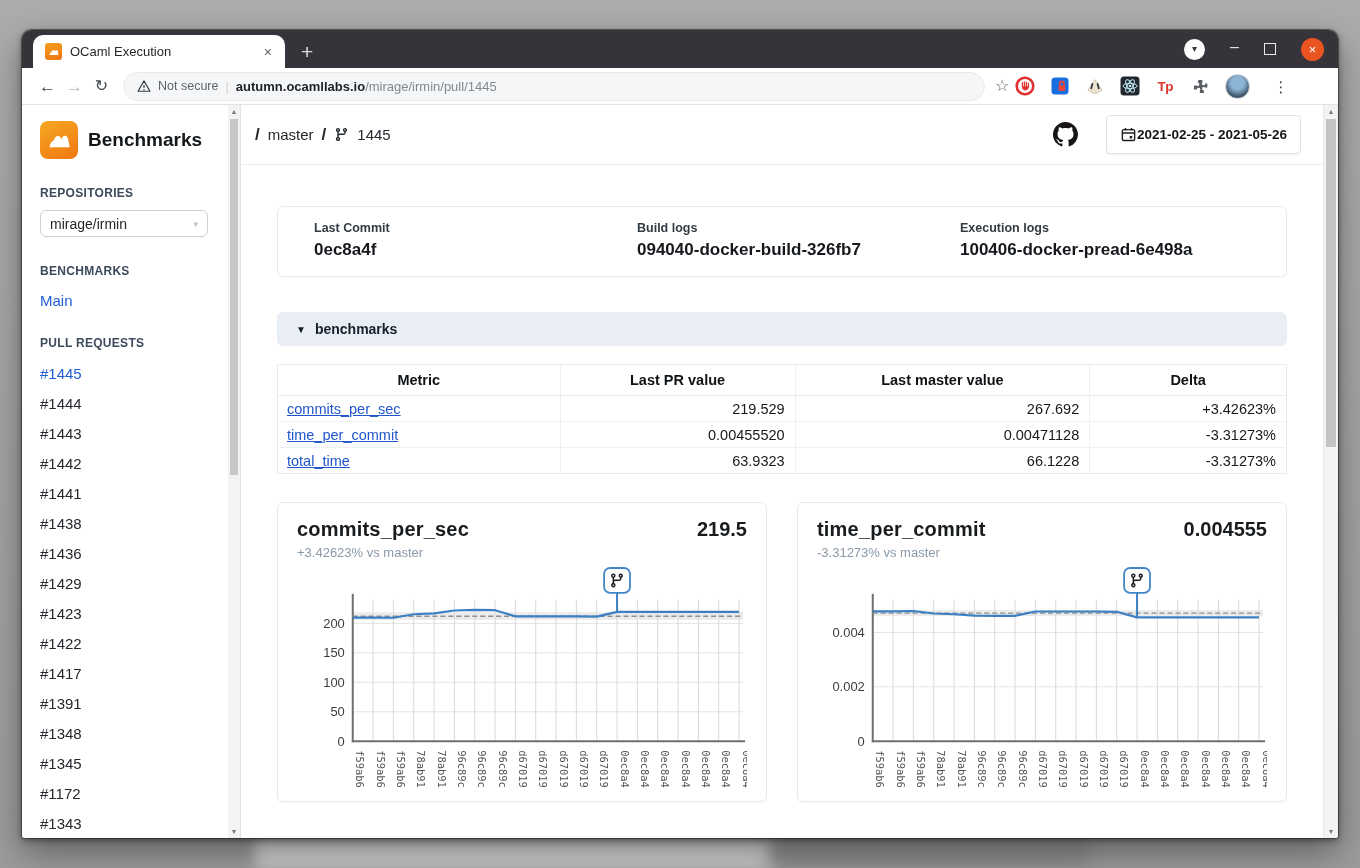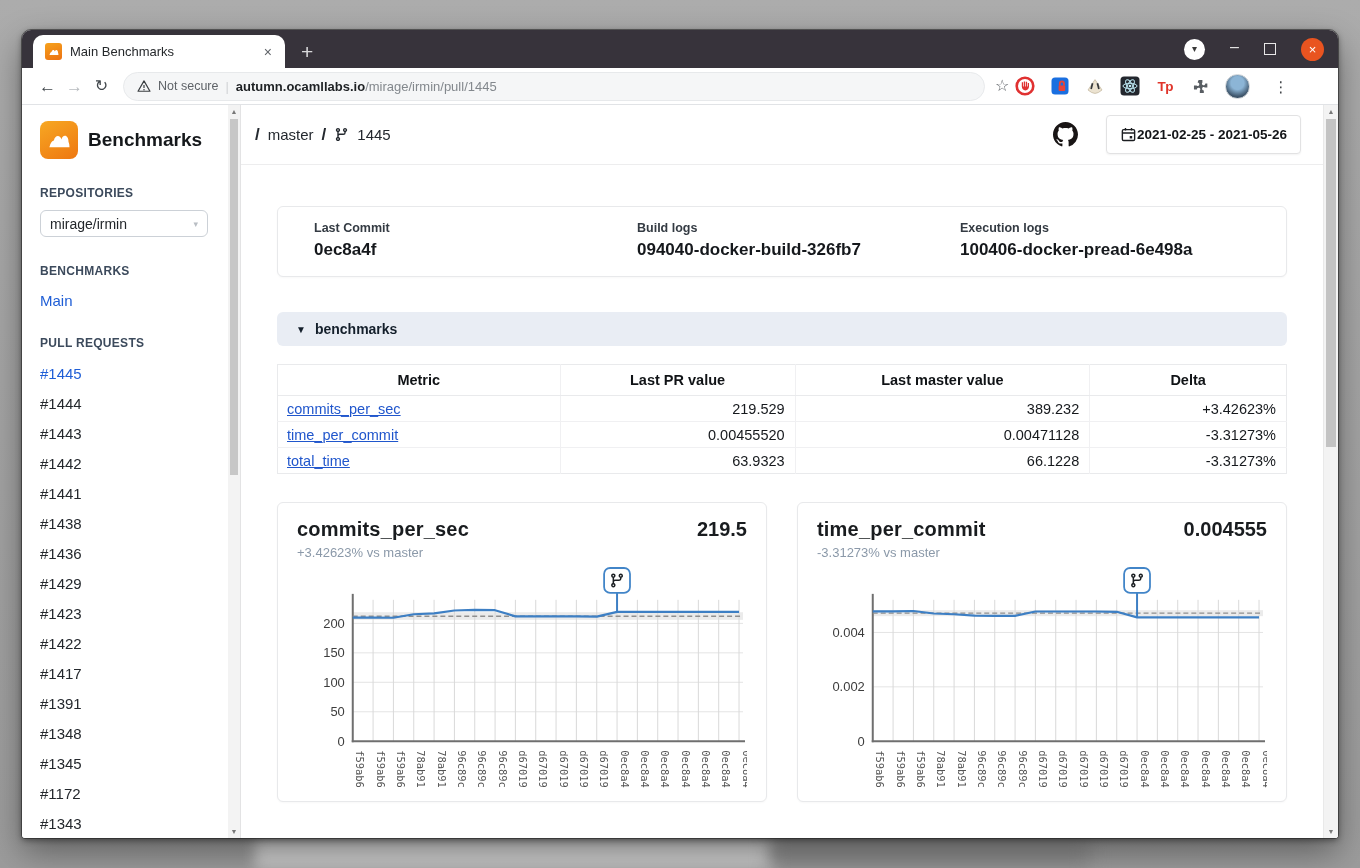--- a/index.html
+++ b/index.html
@@ -114,21 +114,21 @@
 
 <div class="window">
 
   <div class="titlebar">
     <div class="tab">
       <span class="tab-favicon">
         <svg width="12" height="12" viewBox="0 0 24 24">
             <path d="M3 18c1-4 2.5-6 4-6 .5-2.5 2-4 3.5-4s2.8 1.2 3.3 3c.4-2 1.6-3.2 3-3.2 1.9 0 3.2 2.2 3.2 5.2.6 1.4.9 3.1.9 5H3z" fill="#fff"></path>
           </svg>
       </span>
-      <span class="tab-title">Main Benchmarks</span>
+      <span class="tab-title">OCaml Execution</span>
       <span class="tab-close">×</span>
     </div>
     <div class="newtab">+</div>
     <div class="win-controls">
       <div class="tabsearch">▾</div>
       <div class="minimize">–</div>
       <div class="maximize"></div>
       <div class="close-btn">×</div>
     </div>
   </div>
@@ -302,21 +302,21 @@
                 <th>Metric</th>
                 <th>Last PR value</th>
                 <th>Last master value</th>
                 <th>Delta</th>
               </tr>
             </thead>
             <tbody>
                 <tr>
                   <td class="metric"><a class="metric-link">commits_per_sec</a></td>
                   <td class="num">219.529</td>
-                  <td class="num">389.232</td>
+                  <td class="num">267.692</td>
                   <td class="num">+3.42623%</td>
                 </tr>
                 <tr>
                   <td class="metric"><a class="metric-link">time_per_commit</a></td>
                   <td class="num">0.00455520</td>
                   <td class="num">0.00471128</td>
                   <td class="num">-3.31273%</td>
                 </tr>
                 <tr>
                   <td class="metric"><a class="metric-link">total_time</a></td>

